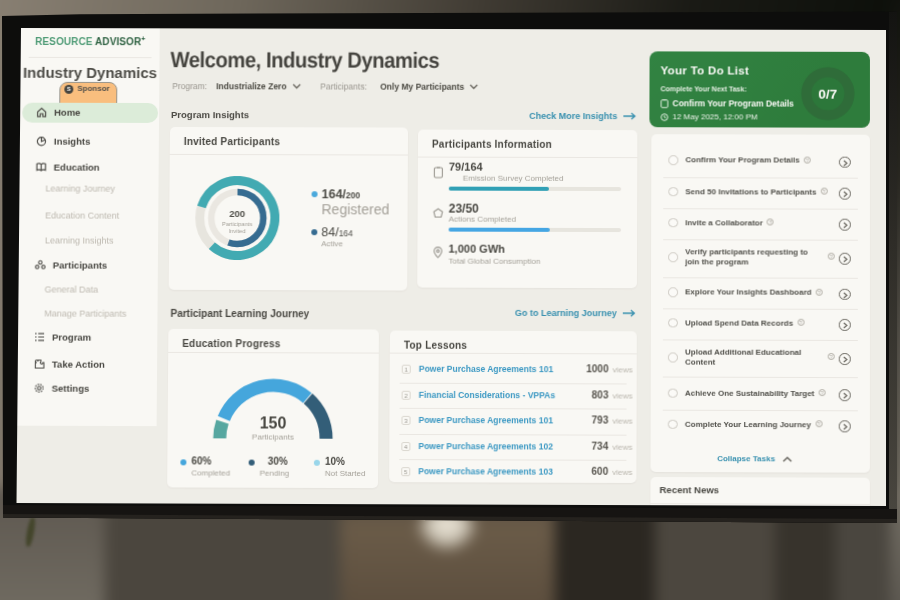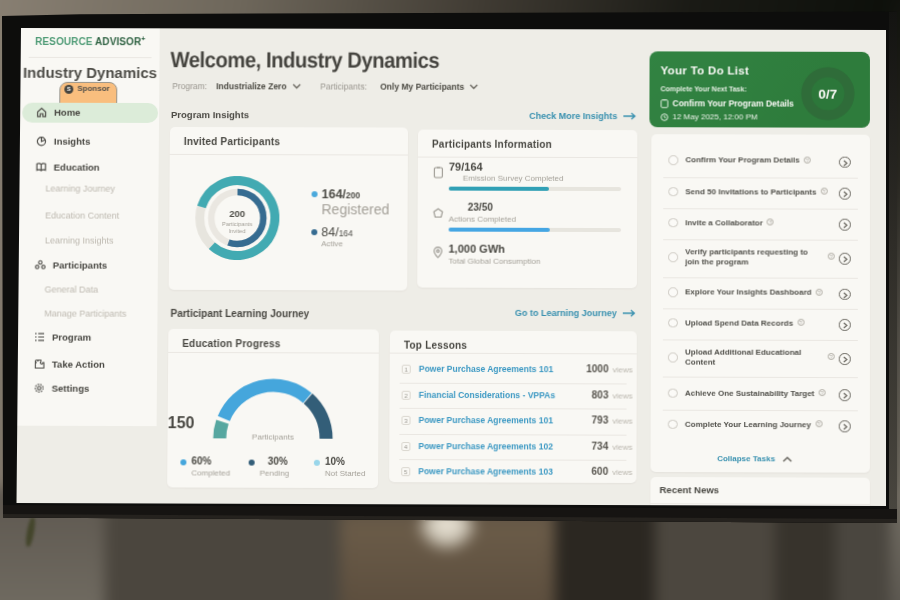--- a/index.html
+++ b/index.html
@@ -159,21 +159,21 @@
             <rect x="1.5" y="1" width="8" height="10" rx="1.5"></rect>
             <path d="M4 1 h3"></path>
           </svg>
         <div style="position:absolute;left:31px;top:31px;font-size:11px;font-weight:700;color:#333330;">79/164</div>
         <div style="position:absolute;left:45px;top:44px;font-size:8px;color:#9b9892;">Emission Survey Completed</div>
         <div style="position:absolute;left:31px;top:57px;width:172px;height:3.5px;border-radius:2px;background:#e9e7e3;"></div>
         <div style="position:absolute;left:31px;top:57px;width:100px;height:3.5px;border-radius:2px;background:#1898b4;"></div>
         <svg style="position:absolute;left:15px;top:78px;" width="11" height="11" viewBox="0 0 11 11" fill="none" stroke="#8f8d88" stroke-width="1.1">
             <path d="M5.5 1.2 L9.8 4.2 L8.5 9.5 H2.5 L1.2 4.2 Z"></path>
           </svg>
-        <div style="position:absolute;left:31px;top:72px;font-size:10px;font-weight:700;color:#333330;margin-left:19px;">23/50</div>
+        <div style="position:absolute;left:31px;top:72px;font-size:12px;font-weight:700;color:#333330;">23/50</div>
         <div style="position:absolute;left:31px;top:85px;font-size:8px;color:#9b9892;">Actions Completed</div>
         <div style="position:absolute;left:31px;top:98px;width:172px;height:3.5px;border-radius:2px;background:#e9e7e3;"></div>
         <div style="position:absolute;left:31px;top:98px;width:101px;height:3.5px;border-radius:2px;background:#2f9fe8;"></div>
         <svg style="position:absolute;left:15px;top:117px;" width="11" height="12" viewBox="0 0 11 12" fill="none" stroke="#8f8d88" stroke-width="1.1">
             <path d="M5.5 11 C5.5 11 9.3 6.8 9.3 4.4 A3.8 3.8 0 1 0 1.7 4.4 C1.7 6.8 5.5 11 5.5 11 Z"></path>
             <circle cx="5.5" cy="4.4" r="1.3"></circle>
           </svg>
         <div style="position:absolute;left:31px;top:113px;font-size:11px;font-weight:700;color:#333330;">1,000 GWh</div>
         <div style="position:absolute;left:31px;top:127px;font-size:8px;color:#9b9892;">Total Global Consumption</div>
       </div>
@@ -185,21 +185,21 @@
         </svg>
 
       <div class="card" style="left:150px;top:301px;width:210px;height:158px;">
         <div class="cardhead" style="position:absolute;left:14px;top:9px;">Education Progress</div>
         <div class="divider" style="top:23px;"></div>
         <svg style="position:absolute;left:39px;top:43px;" width="132" height="67" viewBox="0 0 132 67">
           <path d="M 13 66 A 53 53 0 0 1 15.6 49.6" fill="none" stroke="#43a09b" stroke-width="13" stroke-linecap="butt"></path>
           <path d="M 16.95 46.2 A 53 53 0 0 1 100.1 25.4" fill="none" stroke="#2e9fe0" stroke-width="13"></path>
           <path d="M 100.8 26.0 A 53 53 0 0 1 119 66" fill="none" stroke="#1a4c6e" stroke-width="13"></path>
         </svg>
-        <div style="position:absolute;left:0;top:85px;width:210px;font-size:16px;font-weight:700;color:#333330;">150</div>
+        <div style="position:absolute;left:0;top:85px;width:210px;text-align:center;font-size:16px;font-weight:700;color:#333330;">150</div>
         <div style="position:absolute;left:0;top:103px;width:210px;text-align:center;font-size:8px;color:#9b9892;">Participants</div>
         <span style="position:absolute;left:13px;top:130px;width:6px;height:6px;border-radius:50%;background:#2e9fe0;"></span>
         <div style="position:absolute;left:24px;top:126px;font-size:10px;font-weight:700;color:#333330;">60%</div>
         <div style="position:absolute;left:24px;top:139px;font-size:8px;color:#9b9892;">Completed</div>
         <span style="position:absolute;left:81px;top:130px;width:6px;height:6px;border-radius:50%;background:#1a4c6e;"></span>
         <div style="position:absolute;left:92px;top:126px;font-size:10px;font-weight:700;color:#333330;margin-left:8px;">30%</div>
         <div style="position:absolute;left:92px;top:139px;font-size:8px;color:#9b9892;">Pending</div>
         <span style="position:absolute;left:146px;top:130px;width:6px;height:6px;border-radius:50%;background:#8fd6f0;"></span>
         <div style="position:absolute;left:157px;top:126px;font-size:10px;font-weight:700;color:#333330;">10%</div>
         <div style="position:absolute;left:157px;top:139px;font-size:8px;color:#9b9892;">Not Started</div>

